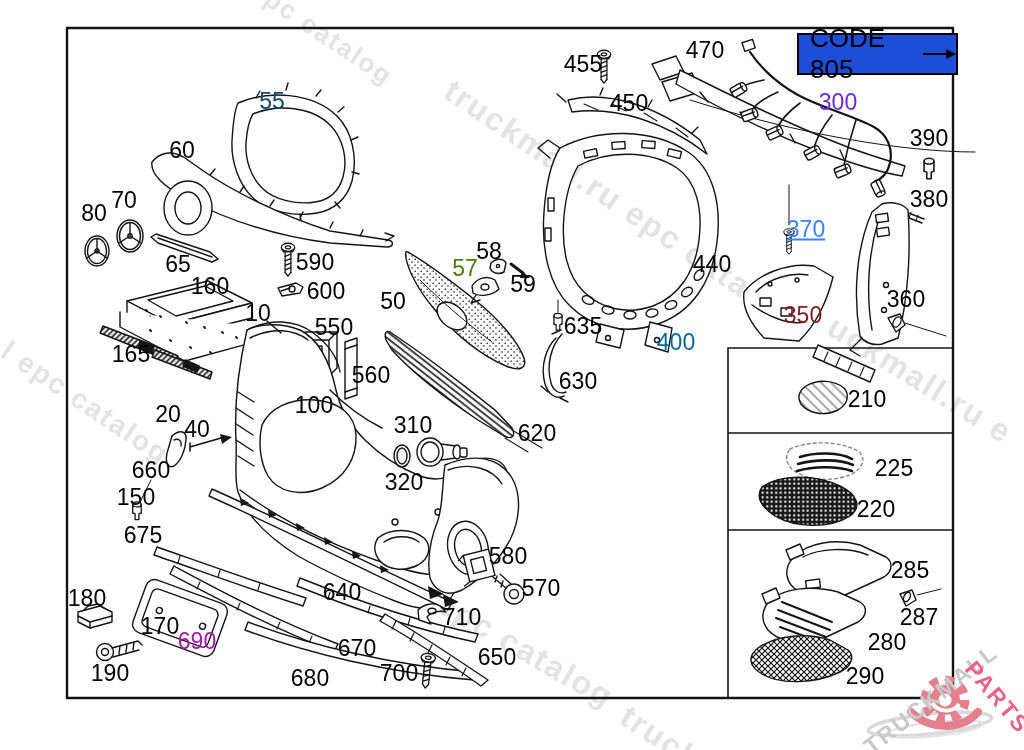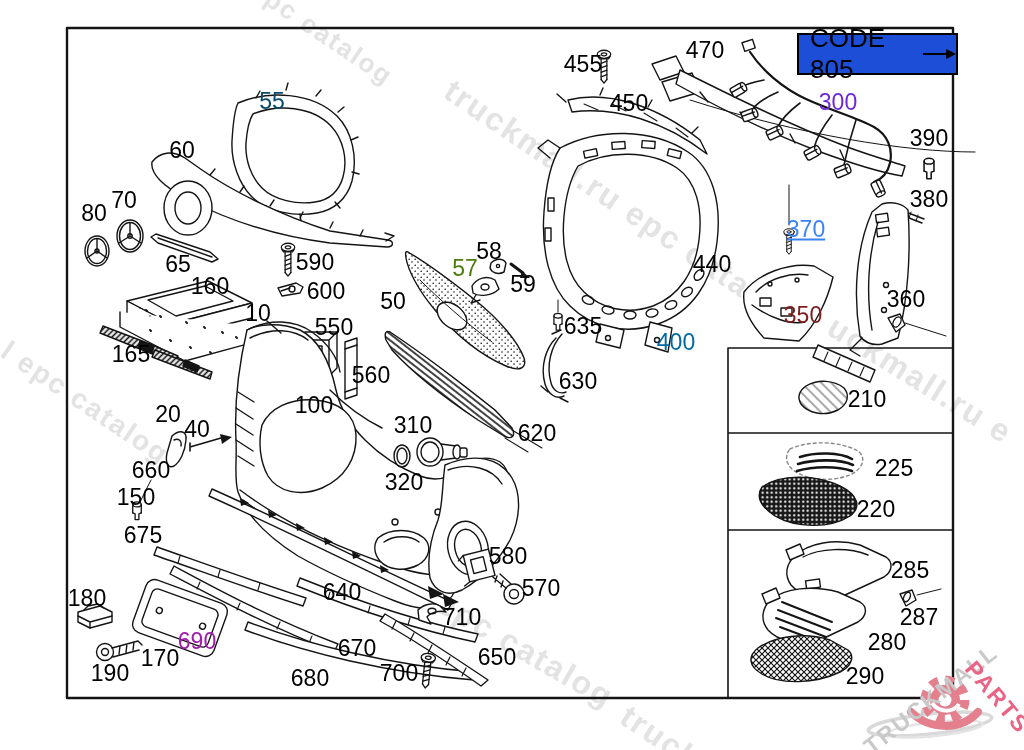--- a/index.html
+++ b/index.html
@@ -447,21 +447,21 @@
     <span class="plabel" style="left: 334px; top: 327px; color: rgb(0, 0, 0);">550</span>
     <span class="plabel" style="left: 371px; top: 375px; color: rgb(0, 0, 0);">560</span>
     <span class="plabel" style="left: 314px; top: 405px; color: rgb(0, 0, 0);">100</span>
     <span class="plabel" style="left: 168px; top: 414px; color: rgb(0, 0, 0);">20</span>
     <span class="plabel" style="left: 197px; top: 429px; color: rgb(0, 0, 0);">40</span>
     <span class="plabel" style="left: 151px; top: 470px; color: rgb(0, 0, 0);">660</span>
     <span class="plabel" style="left: 116px; top: 497px; color: rgb(0, 0, 0); margin-left: 20px;">150</span>
     <span class="plabel" style="left: 143px; top: 535px; color: rgb(0, 0, 0);">675</span>
     <span class="plabel" style="left: 87px; top: 598px; color: rgb(0, 0, 0);">180</span>
     <span class="plabel" style="left: 110px; top: 673px; color: rgb(0, 0, 0);">190</span>
-    <span class="plabel" style="left: 160px; top: 658px; color: rgb(0, 0, 0);">170</span>
+    <span class="plabel" style="left: 160px; top: 626px; color: rgb(0, 0, 0);">170</span>
     <span class="plabel" style="left: 197px; top: 641px; color: #a21caf;">690</span>
     <span class="plabel" style="left: 342px; top: 592px; color: rgb(0, 0, 0);">640</span>
     <span class="plabel" style="left: 357px; top: 648px; color: rgb(0, 0, 0);">670</span>
     <span class="plabel" style="left: 310px; top: 678px; color: rgb(0, 0, 0);">680</span>
     <span class="plabel" style="left: 399px; top: 673px; color: rgb(0, 0, 0);">700</span>
     <span class="plabel" style="left: 497px; top: 657px; color: rgb(0, 0, 0);">650</span>
     <span class="plabel" style="left: 462px; top: 617px; color: rgb(0, 0, 0);">710</span>
     <span class="plabel" style="left: 541px; top: 588px; color: rgb(0, 0, 0);">570</span>
     <span class="plabel" style="left: 508px; top: 556px; color: rgb(0, 0, 0);">580</span>
     <span class="plabel" style="left: 413px; top: 425px; color: rgb(0, 0, 0);">310</span>

